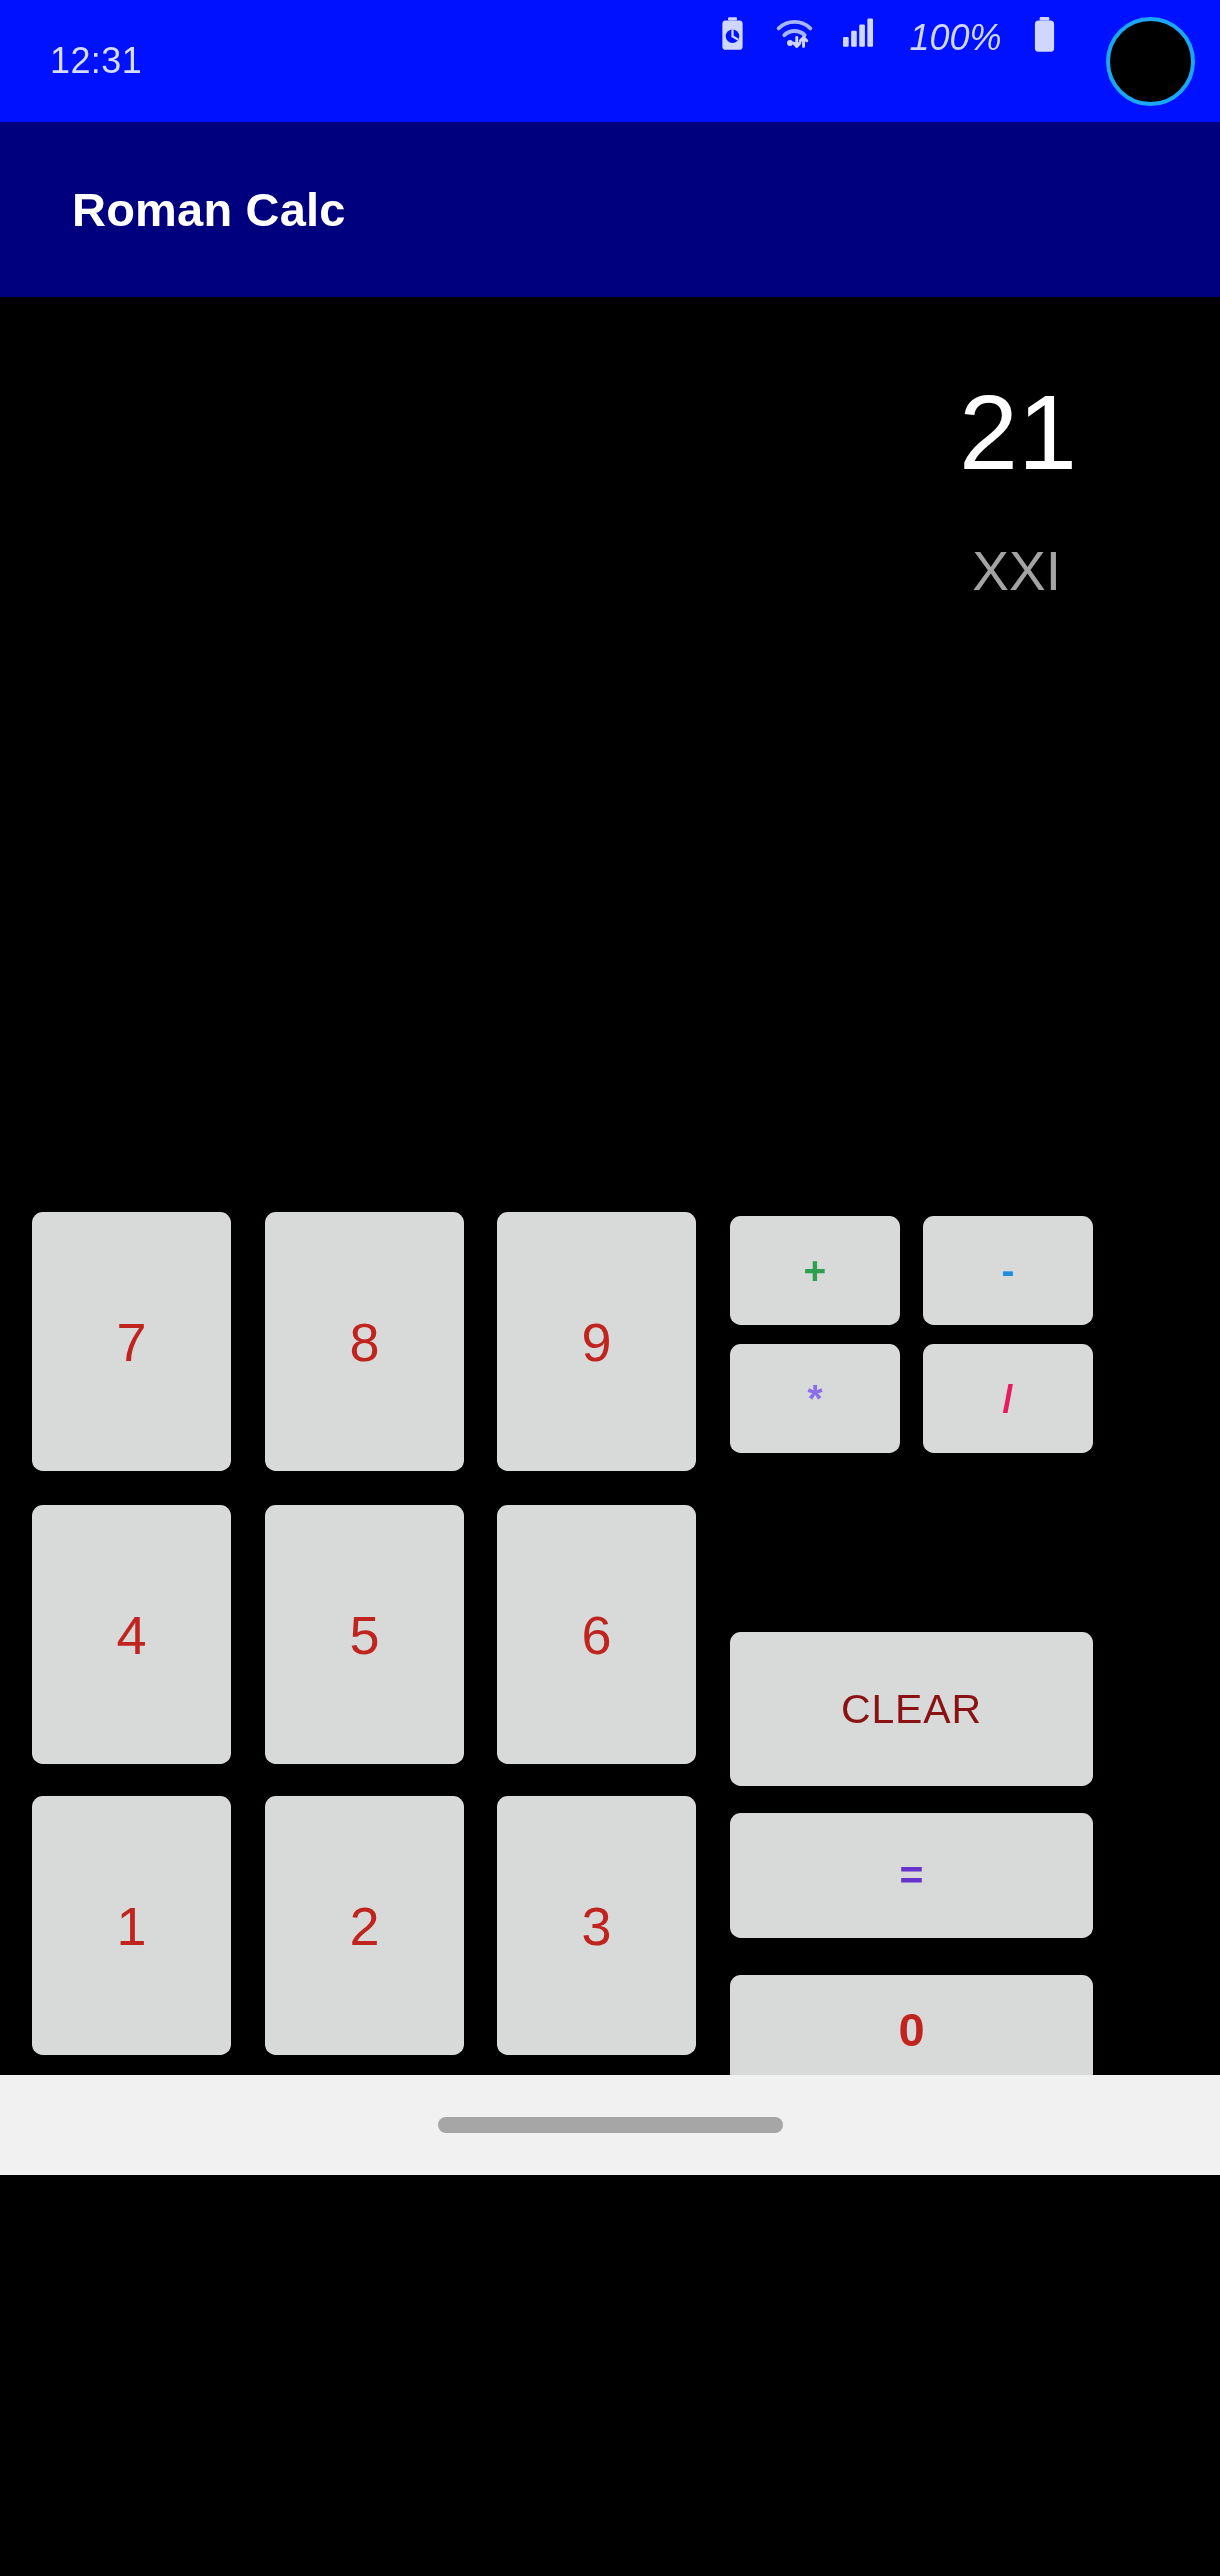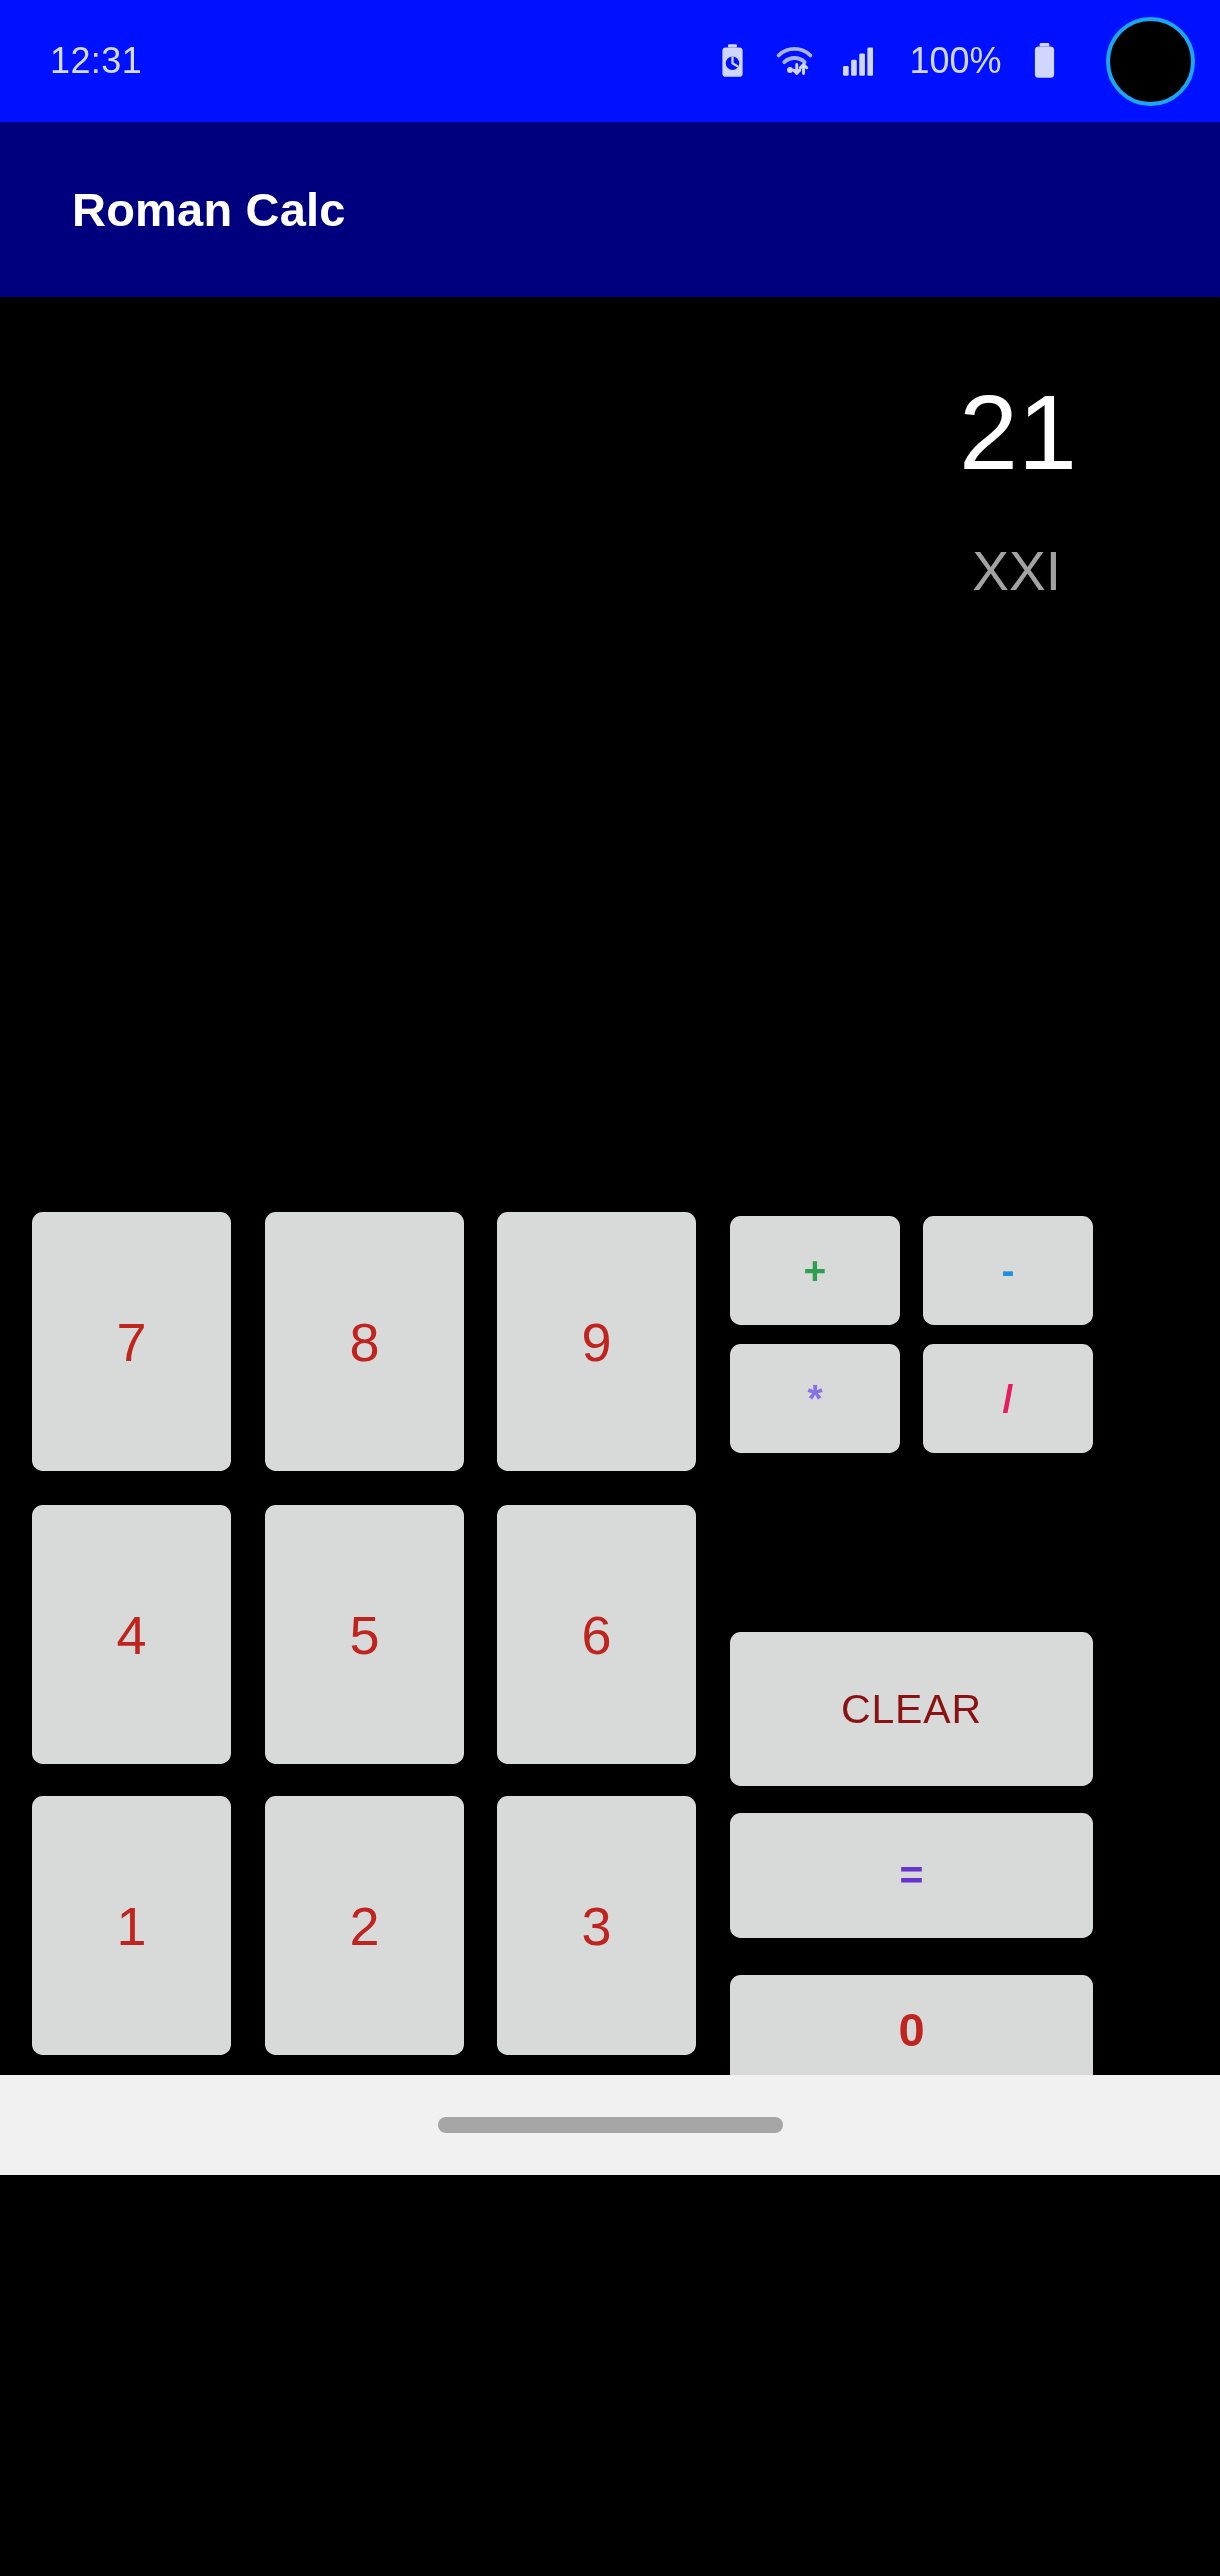--- a/index.html
+++ b/index.html
@@ -32,22 +32,23 @@
     padding: 0 25px 0 50px;
   }
   #status-clock {
     color: #D6DCFF;
     font-size: 36px;
     letter-spacing: 0.4px;
     font-family: "Liberation Sans", sans-serif;
   }
   #status-right {
     display: flex;
-    align-items: center;
+    align-items: flex-start;
     gap: 29px;
+    font-style: italic;
   }
   .sb-icon { display: inline-flex; align-items: center; }
   #battery-pct {
     color: #CFD6FF;
     font-size: 36px;
     letter-spacing: 0px;
     margin: 0 1.8px 0 5.4px;
   }
   #camera-cutout {
     width: 89px; height: 89px;

